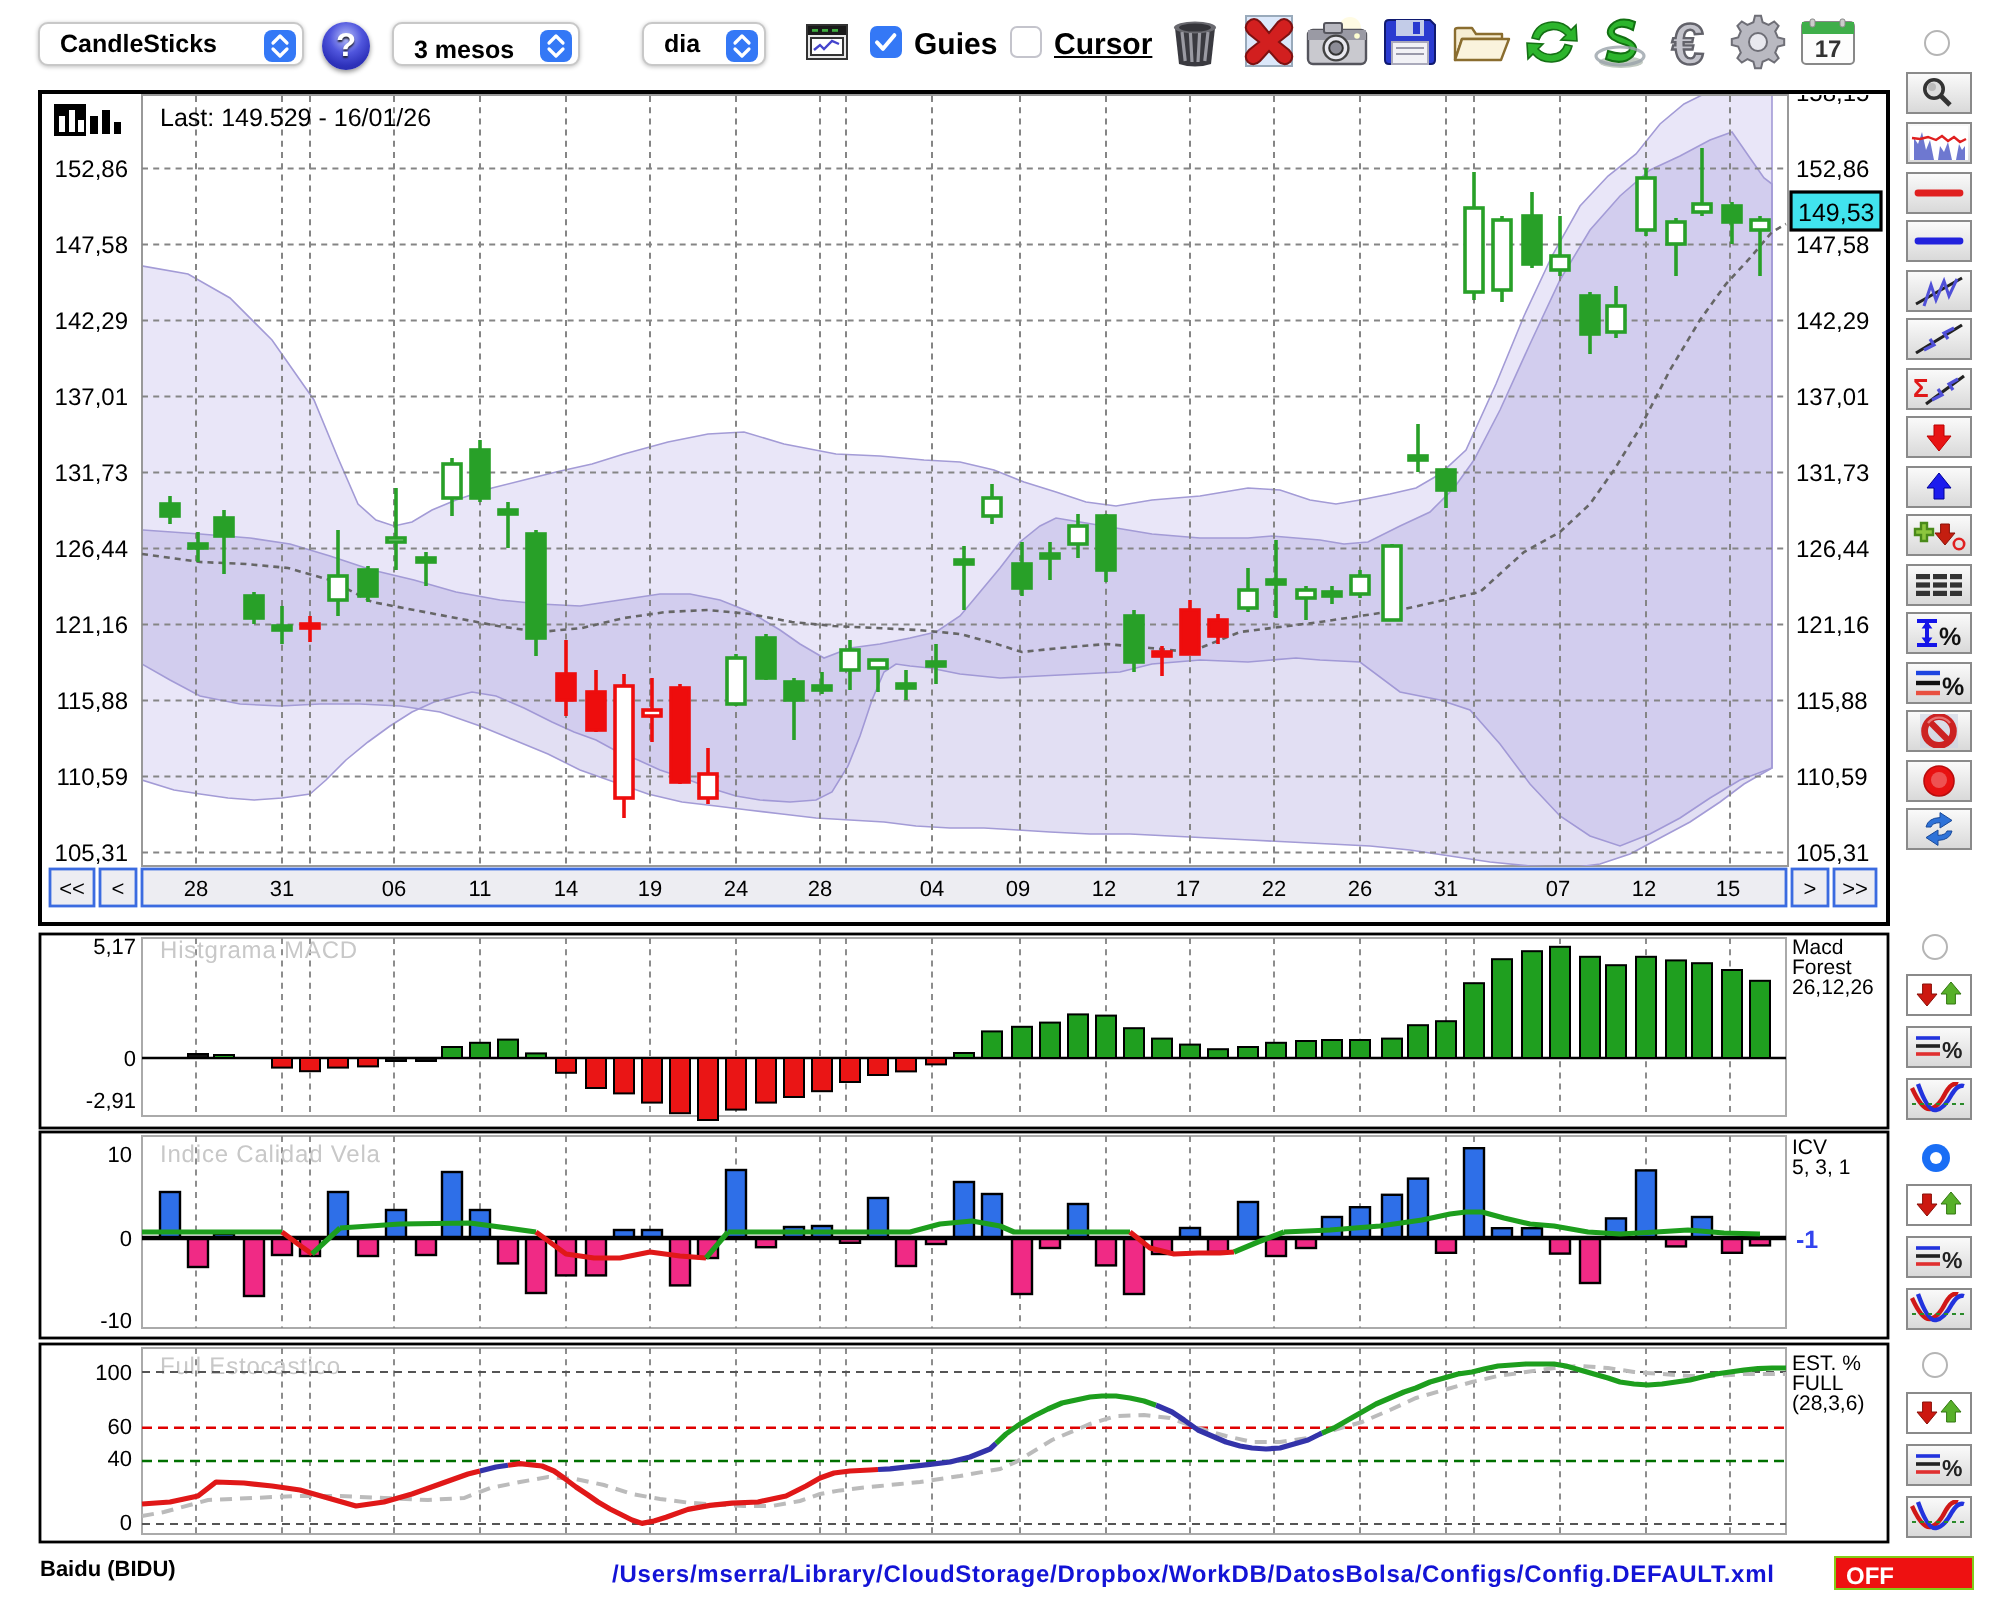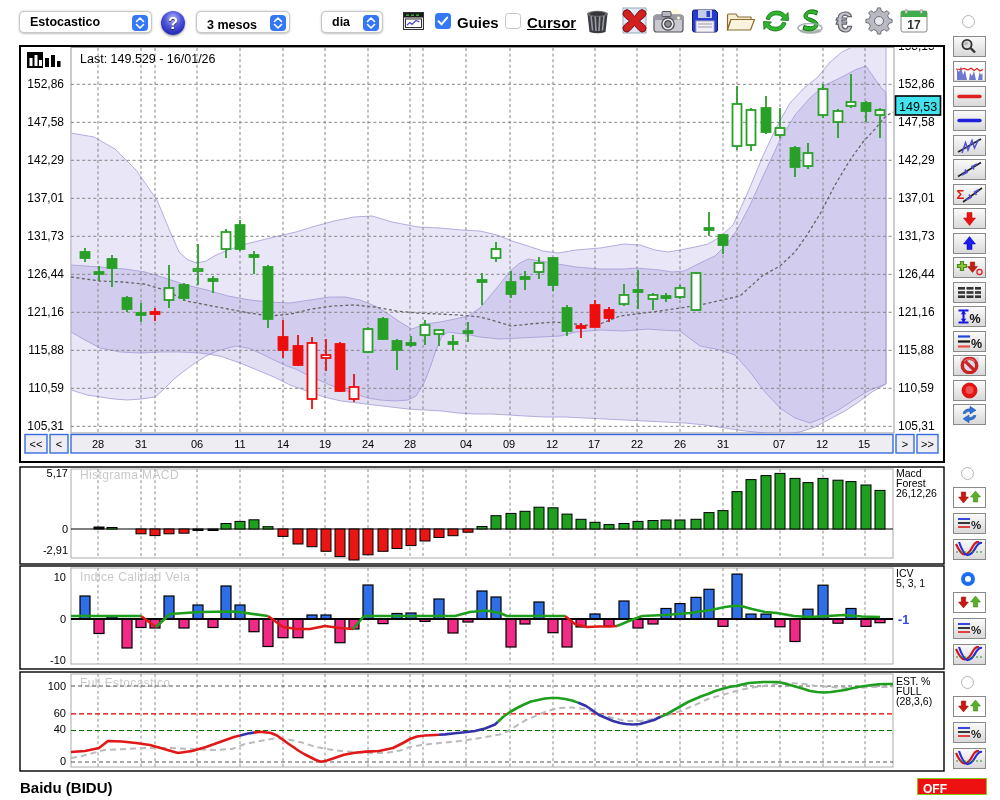--- a/index.html
+++ b/index.html
@@ -461,21 +461,21 @@
 <text x="66" y="690" font-size="11" text-anchor="end" fill="#000">100</text>
 <text x="66" y="717" font-size="11" text-anchor="end" fill="#000">60</text>
 <text x="66" y="733" font-size="11" text-anchor="end" fill="#000">40</text>
 <text x="66" y="765" font-size="11" text-anchor="end" fill="#000">0</text>
 <text x="896" y="685" font-size="10.5" fill="#000">EST. %</text>
 <text x="896" y="695" font-size="10.5" fill="#000">FULL</text>
 <text x="896" y="705" font-size="10.5" fill="#000">(28,3,6)</text>
 </g>
 </svg>
 <div class="popup" style="left:19px;top:11px;width:133px;">
-      <span style="margin-left:10px;">Estocastico</span>
+      <span style="margin-left:10px;">CandleSticks</span>
       <span class="chev"><svg width="16" height="16" viewBox="0 0 16 16">
           <path d="M4.5 6.5 L8 3 L11.5 6.5" fill="none" stroke="#fff" stroke-width="1.6" stroke-linecap="round" stroke-linejoin="round"></path>
           <path d="M4.5 9.5 L8 13 L11.5 9.5" fill="none" stroke="#fff" stroke-width="1.6" stroke-linecap="round" stroke-linejoin="round"></path>
         </svg></span>
     </div>
 <div class="abs" style="left:161px;top:11px;width:24px;height:24px;border-radius:50%;background:radial-gradient(circle at 50% 32%, #b8c0fa 0%, #5056dd 40%, #2e32bb 70%, #23279f 100%);box-shadow:0 1px 2.5px rgba(0,0,0,0.45);display:flex;align-items:center;justify-content:center;">
       <span style="color:#fff;font-weight:700;font-size:16.5px;text-shadow:0 1px 1px #223;">?</span>
     </div>
 <div class="popup" style="left:196px;top:11px;width:94px;align-items:flex-end;">
       <span style="margin-left:10px;">3 mesos</span>
@@ -745,14 +745,15 @@
         <text x="16" y="14" font-size="11.5" font-weight="700" fill="#222">%</text>
       </svg>
     </div>
 <div class="tbtn" style="top:748px;">
       <svg width="29" height="17" viewBox="0 0 29 17">
         <path d="M1 3 Q6 14 10 13.5 Q14 13 18 5 Q21 0 24 1" fill="none" stroke="#d01818" stroke-width="2.2"></path>
         <path d="M4 1 Q9 15 13 14 Q17 13.5 21 6 Q24 1 27 2" fill="none" stroke="#2233dd" stroke-width="2.2"></path>
         <line x1="1" y1="11" x2="27" y2="11" stroke="#2a8a2a" stroke-width="1" stroke-dasharray="2,2"></line>
       </svg>
     </div>
-<div class="abs" style="left:20px;top:779px;font-size:15px;font-weight:700;color:#000;">Baidu (BIDU)</div>
+<div class="abs" style="left:20px;top:779px;font-size:11px;font-weight:700;color:#000;">Baidu (BIDU)</div>
+<div class="abs" style="left:306px;top:780px;font-size:12px;font-weight:700;letter-spacing:0.38px;color:#1313d6;">/Users/mserra/Library/CloudStorage/Dropbox/WorkDB/DatosBolsa/Configs/Config.DEFAULT.xml</div>
 <div class="abs" style="left:917px;top:778px;width:70px;height:17px;background:#ee1111;border:1px solid #84cc16;"><span style="color:#fff;font-size:12px;font-weight:700;margin-left:5px;position:relative;top:0px;">OFF</span></div>
 </div>
 </body></html>

